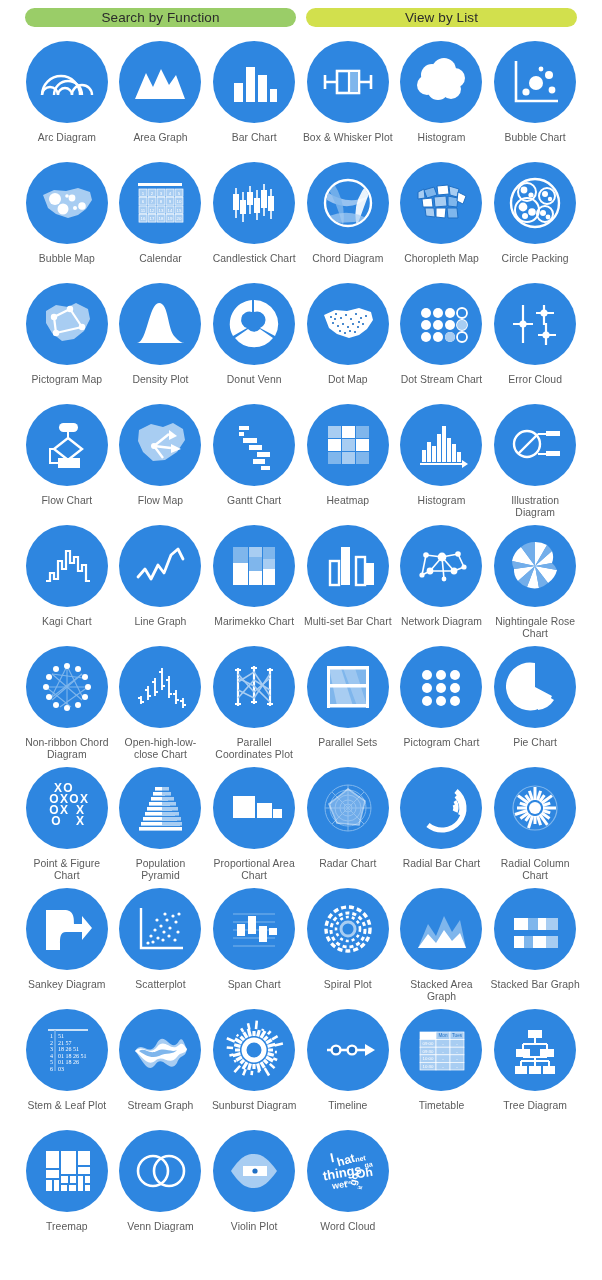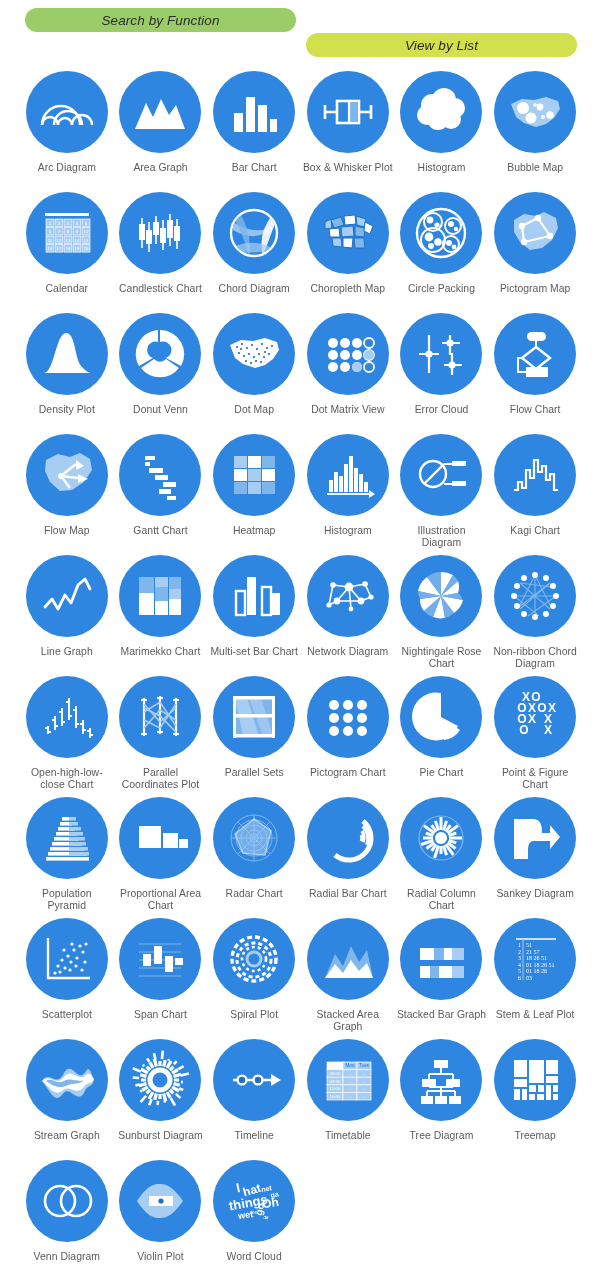--- a/index.html
+++ b/index.html
@@ -11,31 +11,30 @@
   body { width: 602px; min-height: 1280px; overflow-x: hidden; }
 
   .topbar {
     display: flex;
     gap: 10px;
     padding: 8px 25px 10px 25px;
     justify-content: space-between;
   }
   .pill {
     flex: 1;
-    height: 24px;
+    height: 19px;
     border-radius: 15px;
     display: flex;
     align-items: center;
     justify-content: center;
     font-size: 13.5px;
     color: #2b2b2b;
     cursor: pointer;
     user-select: none;
     letter-spacing: .1px;
-    font-style: italic;
   }
 
   .grid {
     display: grid;
     grid-template-columns: repeat(6, 1fr);
     padding: 0 20px;
     row-gap: 0px;
   }
   .cell {
     width: 100%;
@@ -65,21 +64,21 @@
     width: 90px;
     height: 26px;
     letter-spacing: .05px;
   }
 </style>
 </head>
 <body>
 
 <div class="topbar">
   <div class="pill" id="pill0" style="background: rgb(154, 205, 104);">Search by Function</div>
-  <div class="pill" id="pill1" style="background: rgb(210, 224, 77); margin-top: 25px;">View by List</div>
+  <div class="pill" id="pill1" style="background: rgb(210, 224, 77);">View by List</div>
 </div>
 
 <div class="grid" id="grid">
     <div class="cell">
       <div class="circle">
         <svg viewBox="0 0 82 82" xmlns="http://www.w3.org/2000/svg">
   <g fill="none" stroke="#ffffff" stroke-width="2.4">
     <path d="M16 54 A19 19 0 0 1 54 54"></path>
     <path d="M28 54 A14 14 0 0 1 56 54"></path>
     <path d="M16 54 A8 8 0 0 1 32 54"></path>
@@ -135,20 +134,37 @@
             <circle cx="44" cy="29" r="12"></circle>
     <circle cx="55" cy="37" r="10"></circle>
             <circle cx="27" cy="44" r="10"></circle>
     <circle cx="38" cy="48" r="11"></circle>
             <circle cx="51" cy="48" r="10"></circle>
     <circle cx="44" cy="40" r="13"></circle>
   </g>
         </svg>
       </div>
       <div class="label">Histogram</div>
+    </div>
+    <div class="cell">
+      <div class="circle">
+        <svg viewBox="0 0 82 82" xmlns="http://www.w3.org/2000/svg">
+  <g stroke="#ffffff" stroke-width="2.6" fill="none">
+    <polyline points="22,20 22,60 64,60"></polyline>
+  </g>
+  <g fill="#ffffff">
+    <circle cx="42" cy="42" r="7"></circle>
+            <circle cx="55" cy="34" r="4"></circle>
+    <circle cx="58" cy="49" r="3.4"></circle>
+            <circle cx="32" cy="51" r="3.6"></circle>
+    <circle cx="47" cy="28" r="2.4"></circle>
+  </g>
+        </svg>
+      </div>
+      <div class="label">Bubble Chart</div>
     </div>
     <div class="cell">
       <div class="circle">
         <svg viewBox="0 0 82 82" xmlns="http://www.w3.org/2000/svg">
   <path d="M17 33 L28 28 L40 29 L52 26 L64 30 L66 38 L60 47 L52 53 L42 56 L30 52 L22 46 Z" fill="#a8cdf2"></path>
   <g fill="#ffffff">
     <circle cx="29" cy="37" r="6"></circle>
             <circle cx="37" cy="47" r="5.5"></circle>
     <circle cx="46" cy="36" r="3.4"></circle>
             <circle cx="56" cy="44" r="3.8"></circle>
@@ -379,21 +395,21 @@
             <circle cx="38" cy="54" r="5"></circle>
             <circle cx="50" cy="54" r="5"></circle>
   </g>
   <circle cx="62" cy="30" r="5" fill="none" stroke="#ffffff" stroke-width="1.8"></circle>
   <circle cx="62" cy="42" r="5" fill="none" stroke="#ffffff" stroke-width="1.8"></circle>
   <circle cx="62" cy="54" r="5" fill="none" stroke="#ffffff" stroke-width="1.8"></circle>
   <circle cx="62" cy="42" r="5" fill="#a8cdf2"></circle>
   <circle cx="50" cy="54" r="5" fill="#a8cdf2"></circle>
         </svg>
       </div>
-      <div class="label">Dot Matrix View</div>
+      <div class="label">Dot Stream Chart</div>
     </div>
     <div class="cell">
       <div class="circle">
         <svg viewBox="0 0 82 82" xmlns="http://www.w3.org/2000/svg">
   <g stroke="#ffffff" stroke-width="2.2">
     <line x1="29" y1="22" x2="29" y2="60"></line>
             <line x1="19" y1="41" x2="39" y2="41"></line>
     <line x1="50" y1="22" x2="50" y2="42"></line>
             <line x1="42" y1="30" x2="60" y2="30"></line>
     <line x1="52" y1="40" x2="52" y2="62"></line>

